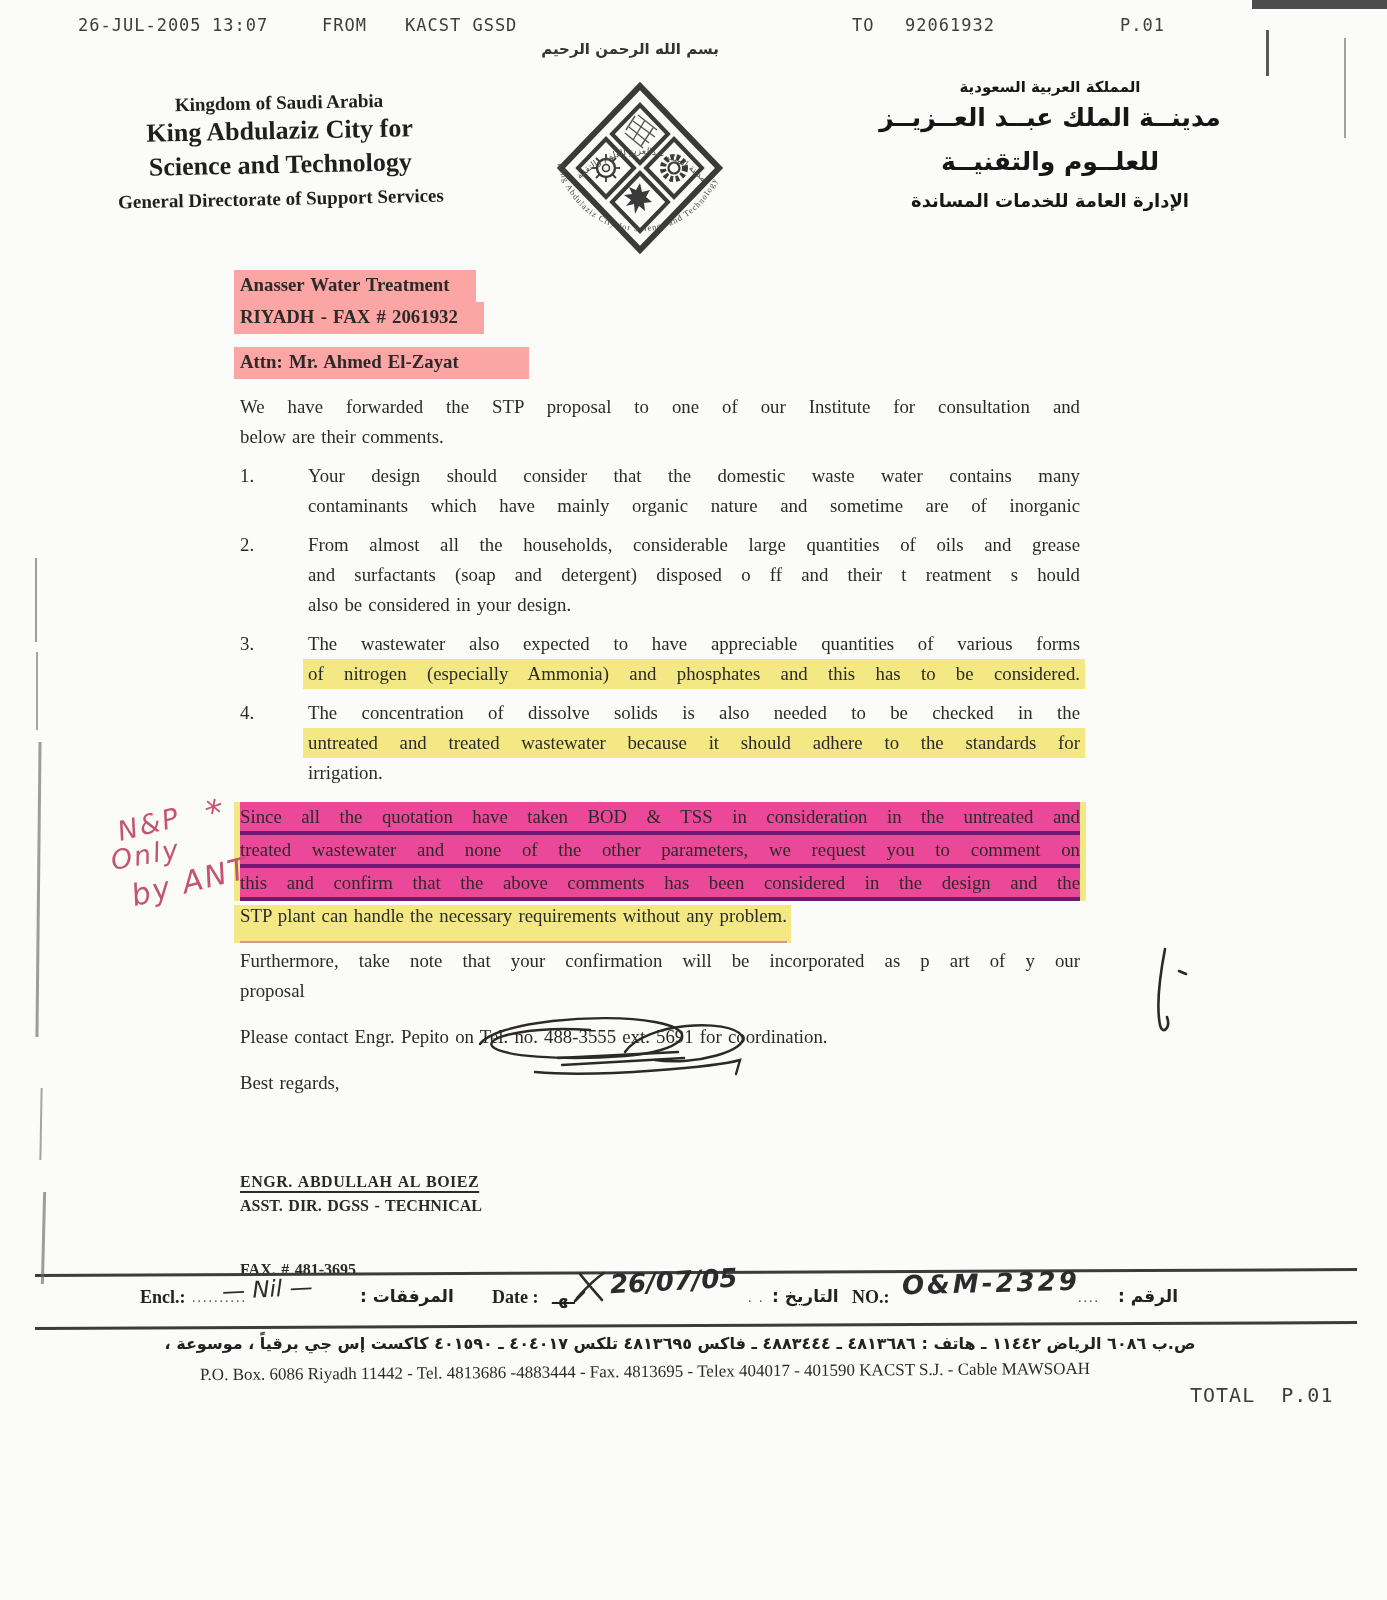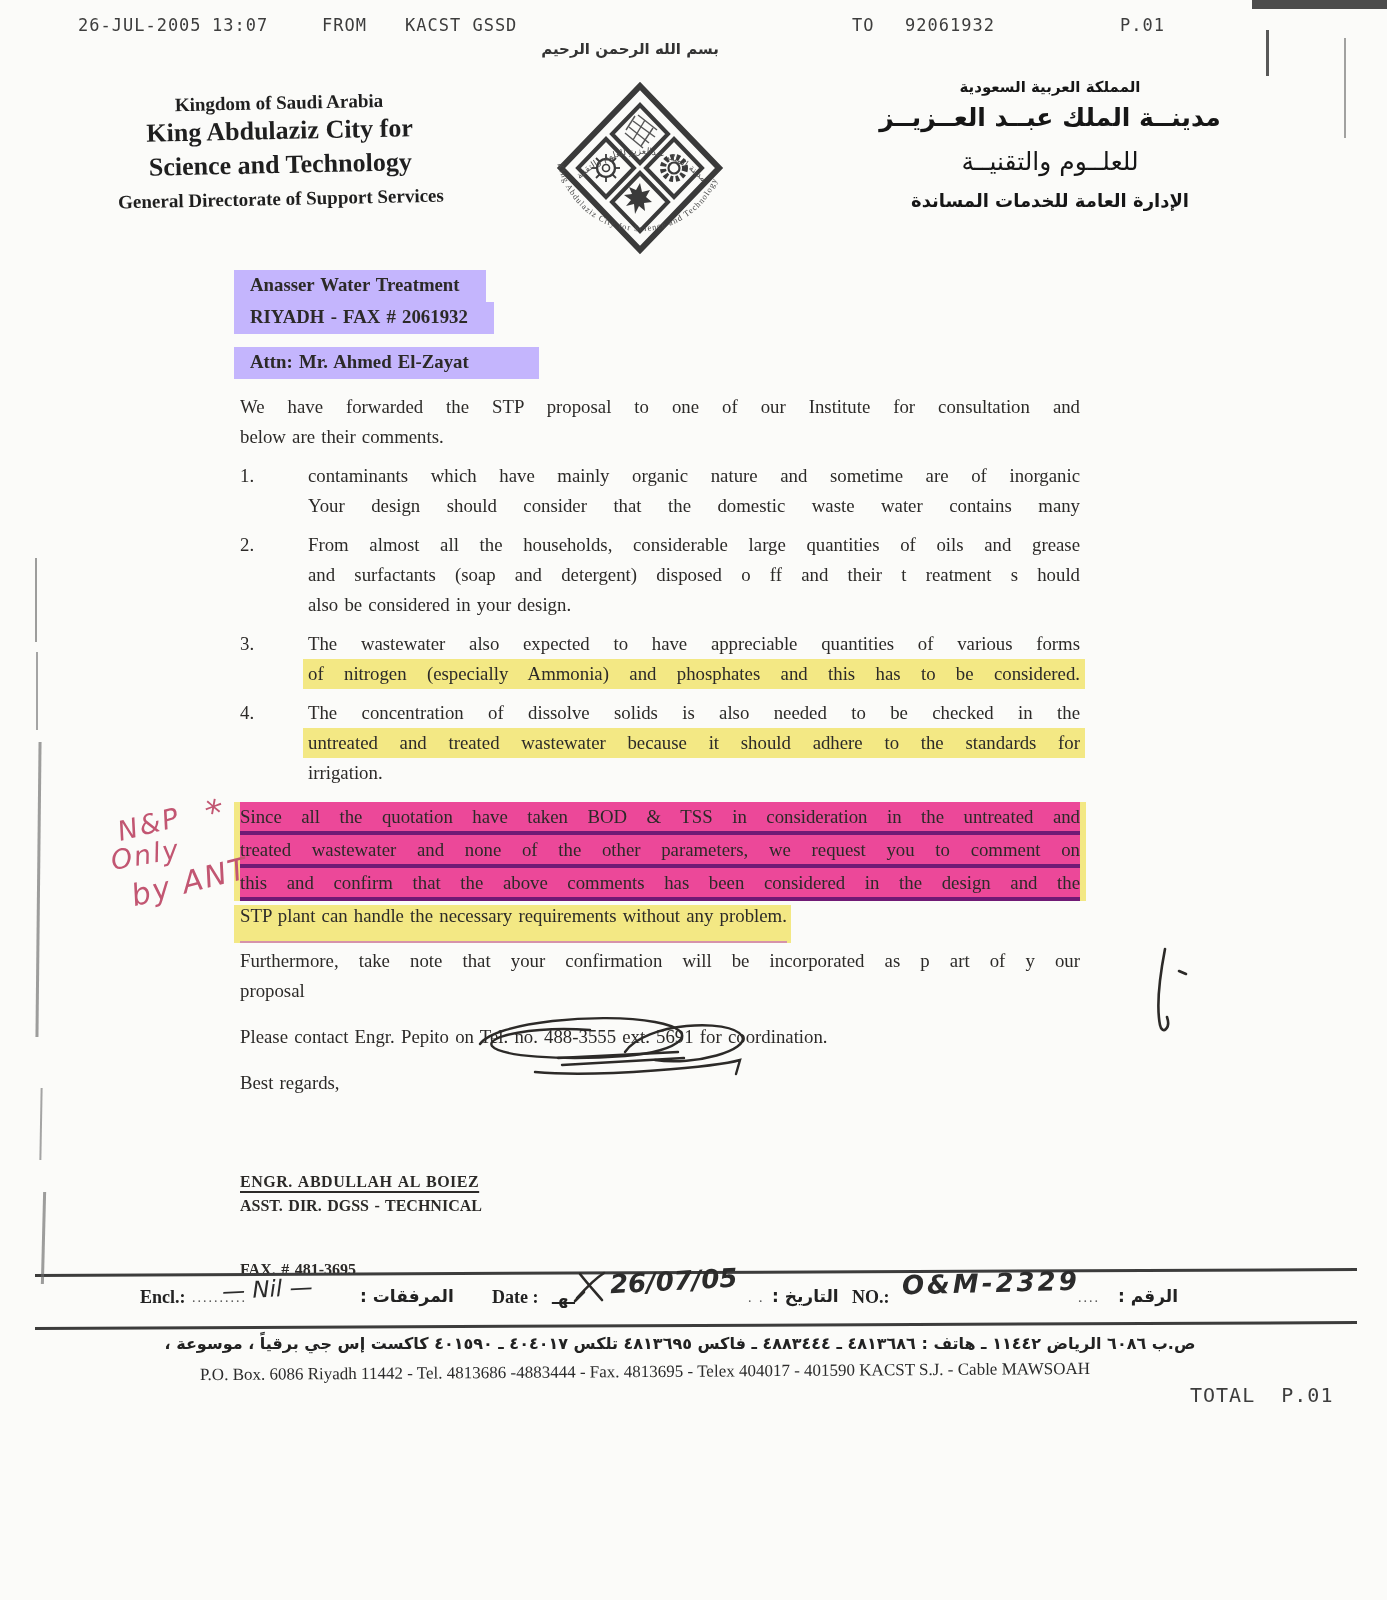--- a/index.html
+++ b/index.html
@@ -23,26 +23,26 @@
     font-size:15px;font-weight:bold;color:#333;
   }
   
   .lh-en{position:absolute;top:92px;left:100px;width:360px;text-align:center;transform:rotate(-1.2deg);color:#1f1f1f;}
   .lh-en .l1{font-size:19px;font-weight:bold;}
   .lh-en .l2,.lh-en .l3{font-size:26px;font-weight:bold;line-height:34px;}
   .lh-en .l4{font-size:19px;font-weight:bold;margin-top:6px;}
   .lh-ar{position:absolute;top:78px;left:840px;width:420px;text-align:center;direction:rtl;color:#161616;font-family:"DejaVu Sans", sans-serif;}
   .lh-ar .a1{font-size:15px;font-weight:bold;}
   .lh-ar .a2{font-size:25px;font-weight:bold;line-height:44px;}
-  .lh-ar .a3{font-size:25px;font-weight:normal;line-height:44px;}
+  .lh-ar .a3{font-size:25px;font-weight:bold;line-height:44px;}
   .lh-ar .a4{font-size:18px;font-weight:bold;line-height:34px;}
   .logo{position:absolute;top:80px;left:545px;}
   
   .letter{position:absolute;top:270px;left:240px;width:840px;font-size:18.8px;line-height:30px;word-spacing:1.5px;}
-  .hlblock{display:inline-block;background:#c4b5fd;padding:0 26px 2px 16px;margin-left:-6px;}
+  .hlblock{display:inline-block;background:#fca5a5;padding:0 26px 2px 6px;margin-left:-6px;}
   .recipient{font-weight:bold;}
   .attn{font-weight:bold;margin-top:13px;}
   .attn .hlblock{padding-right:70px;}
   .para{margin-top:13px;font-family:Liberation Serif, serif;}
   .ln{display:block;}
   .jl{text-align:justify;text-align-last:justify;}
   .hl{background:#f3e884;box-shadow:-5px 0 0 #f3e884,5px 0 0 #f3e884;}
   .item{display:grid;grid-template-columns:68px 1fr;margin-top:9px;}
   .item .num{font-size:18.8px;}
   .since{margin-top:14px;}
@@ -171,22 +171,22 @@
   </div>
 
   <div class="para">
     <span class="ln jl">We have forwarded the STP proposal to one of our Institute for consultation and</span>
     <span class="ln">below are their comments.</span>
   </div>
 
   <div class="item">
     <span class="num">1.</span>
     <div>
+      <span class="ln jl">Your design should consider that the domestic waste water contains many</span>
       <span class="ln jl">contaminants which have mainly organic nature and sometime are of inorganic</span>
-      <span class="ln jl">Your design should consider that the domestic waste water contains many</span>
     </div>
   </div>
 
   <div class="item">
     <span class="num">2.</span>
     <div>
       <span class="ln jl">From almost all the households, considerable large quantities of oils and grease</span>
       <span class="ln jl">and surfactants (soap and detergent) disposed o ff and their t reatment s hould</span>
       <span class="ln">also be considered in your design.</span>
     </div>

